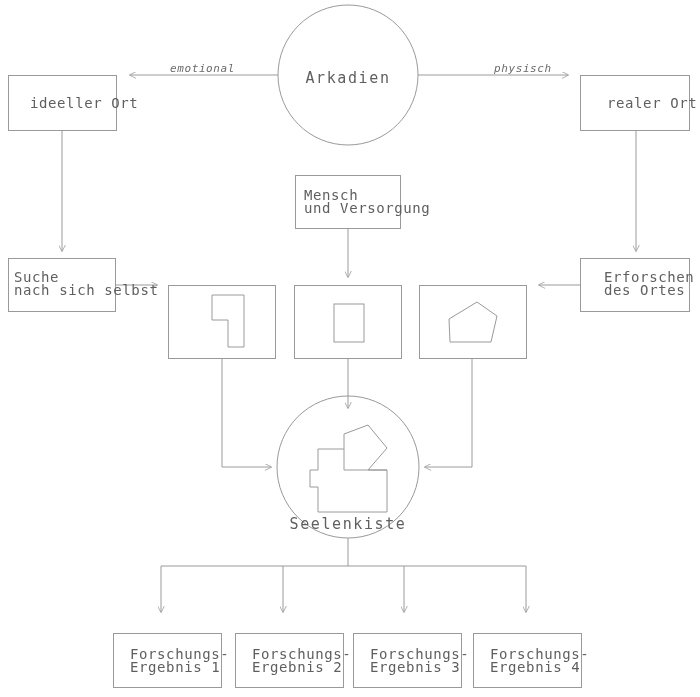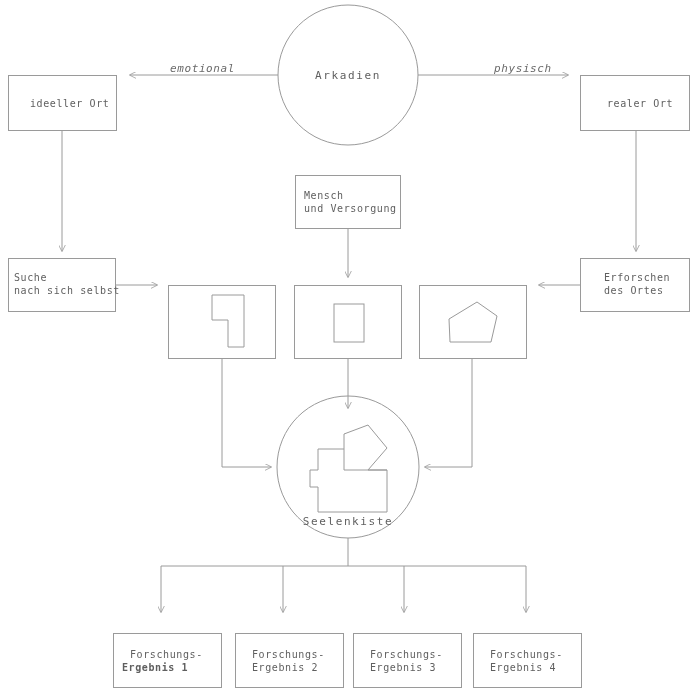--- a/index.html
+++ b/index.html
@@ -28,37 +28,37 @@
     display: block;
   }
   .node-box {
     position: absolute;
     box-sizing: border-box;
     border: 1px solid #9a9a9a;
     background: transparent;
   }
   .node-label {
     position: absolute;
-    font-size: 10px;
+    font-size: 14px;
     line-height: 13px;
     letter-spacing: 0.6px;
     color: #5f5f5f;
     white-space: pre;
   }
   .edge-label {
     position: absolute;
     font-size: 11px;
     font-style: italic;
     letter-spacing: 0.6px;
     color: #6b6b6b;
     white-space: pre;
   }
   .circle-label {
     position: absolute;
-    font-size: 11px;
+    font-size: 15px;
     letter-spacing: 1.6px;
     color: #5f5f5f;
     white-space: pre;
     text-align: center;
   }
 </style>
 </head>
 <body>
 
 <div id="diagram-root">
@@ -133,21 +133,21 @@
   <div class="node-box" style="left:580px; top:258px; width:110px; height:54px;"></div>
   <div class="node-label" style="left:604px; top:271px;">Erforschen</div>
   <div class="node-label" style="left:604px; top:284px;">des Ortes</div>
 
   <div class="node-box" style="left:168px; top:285px; width:108px; height:74px;"></div>
   <div class="node-box" style="left:294px; top:285px; width:108px; height:74px;"></div>
   <div class="node-box" style="left:419px; top:285px; width:108px; height:74px;"></div>
 
   <div class="node-box" style="left:113px; top:633px; width:109px; height:55px;"></div>
   <div class="node-label" style="left:130px; top:648px;">Forschungs-</div>
-  <div class="node-label" style="left:122px; top:661px;font-weight:bold;">Ergebnis 1</div>
+  <div class="node-label" style="left:130px; top:661px;">Ergebnis 1</div>
 
   <div class="node-box" style="left:235px; top:633px; width:109px; height:55px;"></div>
   <div class="node-label" style="left:252px; top:648px;">Forschungs-</div>
   <div class="node-label" style="left:252px; top:661px;">Ergebnis 2</div>
 
   <div class="node-box" style="left:353px; top:633px; width:109px; height:55px;"></div>
   <div class="node-label" style="left:370px; top:648px;">Forschungs-</div>
   <div class="node-label" style="left:370px; top:661px;">Ergebnis 3</div>
 
   <div class="node-box" style="left:473px; top:633px; width:109px; height:55px;"></div>

